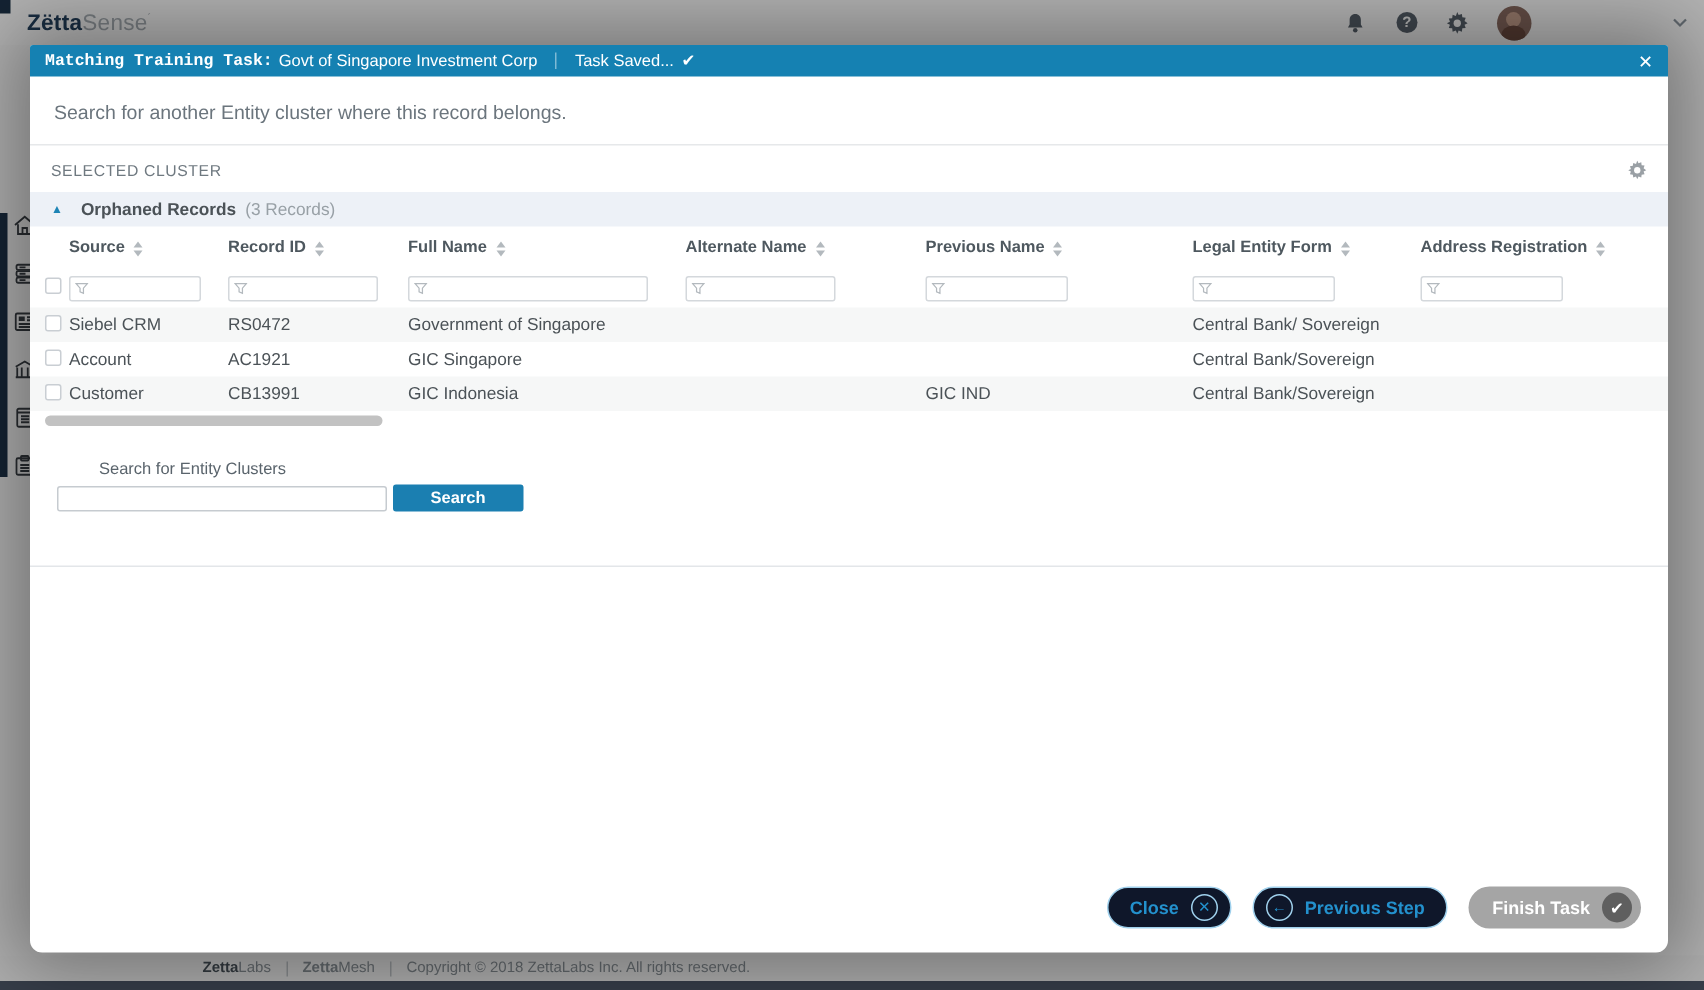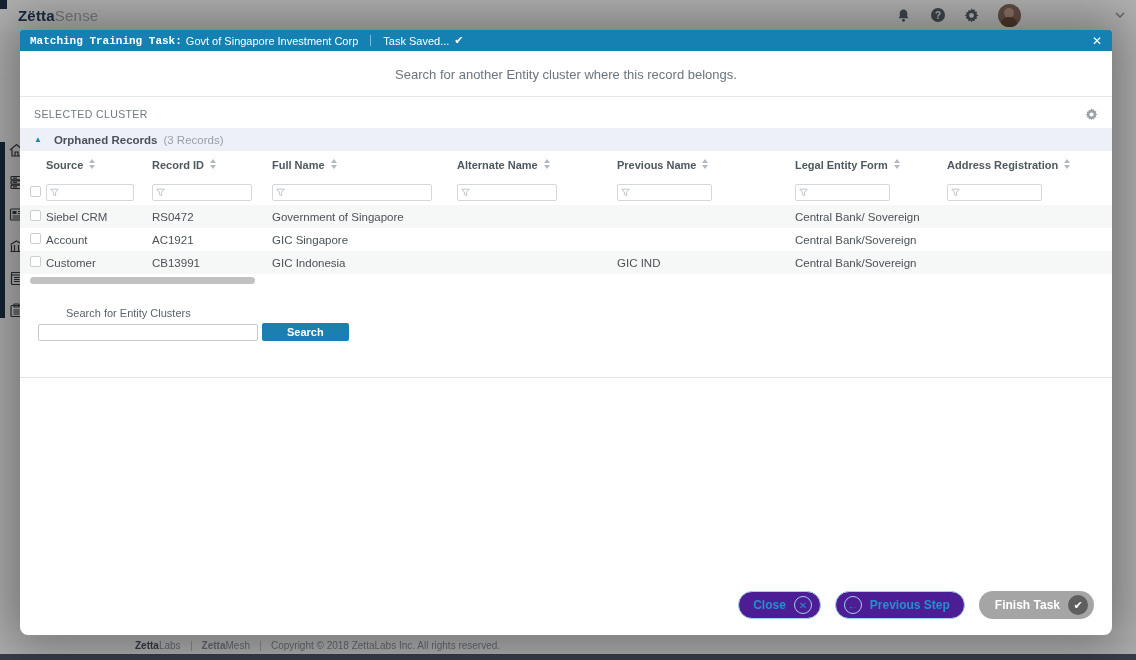--- a/index.html
+++ b/index.html
@@ -39,38 +39,38 @@
   
   .overlay { position:absolute; inset:0; background:rgba(0,0,0,0.30); z-index:5; }
   .modal { position:absolute; left:20px; top:30px; width:1092px; height:605px; background:#fff; z-index:10;
            border-radius:2px 2px 8px 8px; box-shadow:0 0 50px 12px rgba(0,0,0,0.35); }
   .modal-bar { height:21px; background:#1581b2; color:#fff; display:flex; align-items:center; font-size:11px; padding:0 10px; border-radius:2px 2px 0 0; }
   .modal-bar b { font-weight:bold; margin-right:4px;font-family:Liberation Mono, monospace; }
   .mb-sep { width:1px; height:11px; background:rgba(255,255,255,.45); margin:0 12px; }
   .mb-status { display:flex; align-items:center; gap:5px; }
   .mb-close { margin-left:auto; font-size:12px; font-weight:bold; cursor:pointer; }
 
-  .instruction { font-size:13px; color:#6b757d; padding:16px 16px 14px 16px; border-bottom:1px solid #e6e8ea;text-align:center; }
+  .instruction { font-size:13px; color:#6b757d; padding:16px 16px 14px 16px; border-bottom:1px solid #e6e8ea; }
 
   .section-head { display:flex; align-items:center; padding:10px 14px 4px 14px; }
   .section-title { font-size:10.5px; color:#6f7980; letter-spacing:.4px; }
   .section-gear { margin-left:auto; width:13px; height:13px; color:#9aa0a5; cursor:pointer; }
 
   .accordion { height:23px; background:#edf1f7; display:flex; align-items:center; margin:4px 0 0 0; padding-left:14px; font-size:11.5px; }
   .acc-arrow { color:#1d84b5; font-size:8px; margin-right:12px; }
   .acc-title { color:#4b5257; font-weight:bold; margin-right:6px; }
   .acc-count { color:#98a0a6; }
 
   
   .tbl { font-size:11.5px; color:#4b5257; }
   .trow { display:flex; align-items:center; }
   .col-check { width:26px; padding-left:10px; }
   .c0{width:106px;} .c1{width:120px;} .c2{width:185px;} .c3{width:160px;} .c4{width:178px;} .c5{width:152px;} .c6{width:158px;}
   .th-row { height:28px; font-weight:bold; font-size:11px; color:#4e585f; }
-  .th { display:flex; align-items:flex-start; gap:6px; cursor:pointer; }
+  .th { display:flex; align-items:flex-end; gap:6px; cursor:pointer; }
   .sort { display:inline-flex; flex-direction:column; gap:2px; }
   .sort i { display:block; width:0; height:0; border-left:3px solid transparent; border-right:3px solid transparent; }
   .sort .up { border-bottom:4px solid #b3b9be; }
   .sort .dn { border-top:4px solid #b3b9be; }
   .filter-row { height:26px; }
   .filter-box { display:flex; align-items:center; height:17px; border:1px solid #d4d8dc; border-radius:2px; background:#fff; padding:0 3px; }
   .filter-box svg { flex:none; width:9px; height:9px; color:#b3b9be; margin-right:3px; }
   .filter-box input { border:none; outline:none; width:100%; height:13px; font-size:10px; font-family:inherit; }
   .fw0{width:88px;} .fw1{width:100px;} .fw2{width:160px;} .fw3{width:100px;} .fw4{width:95px;} .fw5{width:95px;} .fw6{width:95px;}
   .drow { height:23px; }
@@ -83,21 +83,21 @@
   .search-area { margin:22px 0 0 18px; }
   .search-label { font-size:11px; color:#5a646c; margin-bottom:4px;margin-left:28px; }
   .search-line { display:flex; align-items:center; gap:4px; }
   .search-input { width:220px; height:17px; border:1px solid #c6cbd0; border-radius:2px; font-size:11px; padding:0 4px; outline:none; font-family:inherit; }
   .search-btn { background:#1b7fb1; color:#fff; font-size:11px; font-weight:bold; border:none; padding:3px 25px; border-radius:2px; cursor:pointer; font-family:inherit; }
 
   .big-divider { border-top:1px solid #e3e6e9; margin-top:36px; }
 
   
   .modal-actions { position:absolute; right:18px; bottom:16px; display:flex; align-items:center; gap:14px; }
-  .pill { display:flex; align-items:center; gap:8px; border:1.5px solid #9fd0ec; border-radius:16px; padding:4px 8px 4px 14px; background:#4c1d95; color:#2391cd; font-size:12px; font-weight:bold; cursor:pointer; font-family:inherit; }
+  .pill { display:flex; align-items:center; gap:8px; border:1.5px solid #9fd0ec; border-radius:16px; padding:4px 8px 4px 14px; background:#0f172a; color:#2391cd; font-size:12px; font-weight:bold; cursor:pointer; font-family:inherit; }
   .pill .circ { width:18px; height:18px; border-radius:50%; border:1.5px solid #9fd0ec; display:flex; align-items:center; justify-content:center; font-size:10px; }
   .pill.rev { padding:4px 14px 4px 8px; }
   .pill-finish { display:flex; align-items:center; gap:8px; background:#a5a5a5; border:none; border-radius:16px; padding:4px 6px 4px 16px; color:#fff; font-size:12px; font-weight:bold; cursor:pointer; font-family:inherit; }
   .pill-finish .circ { width:20px; height:20px; border-radius:50%; background:#5f5f5f; color:#fff; display:flex; align-items:center; justify-content:center; font-size:11px; }
 </style>
 </head>
 <body>
 
 <div id="stage">
 

